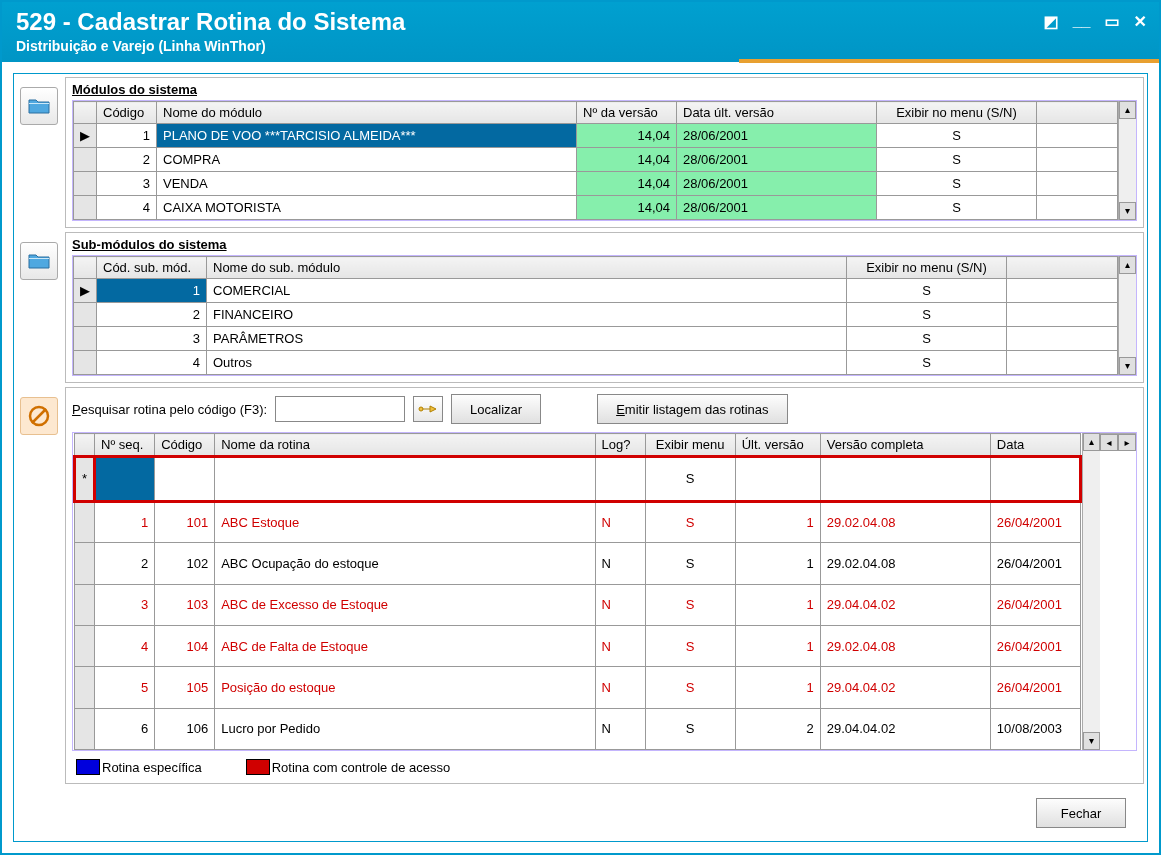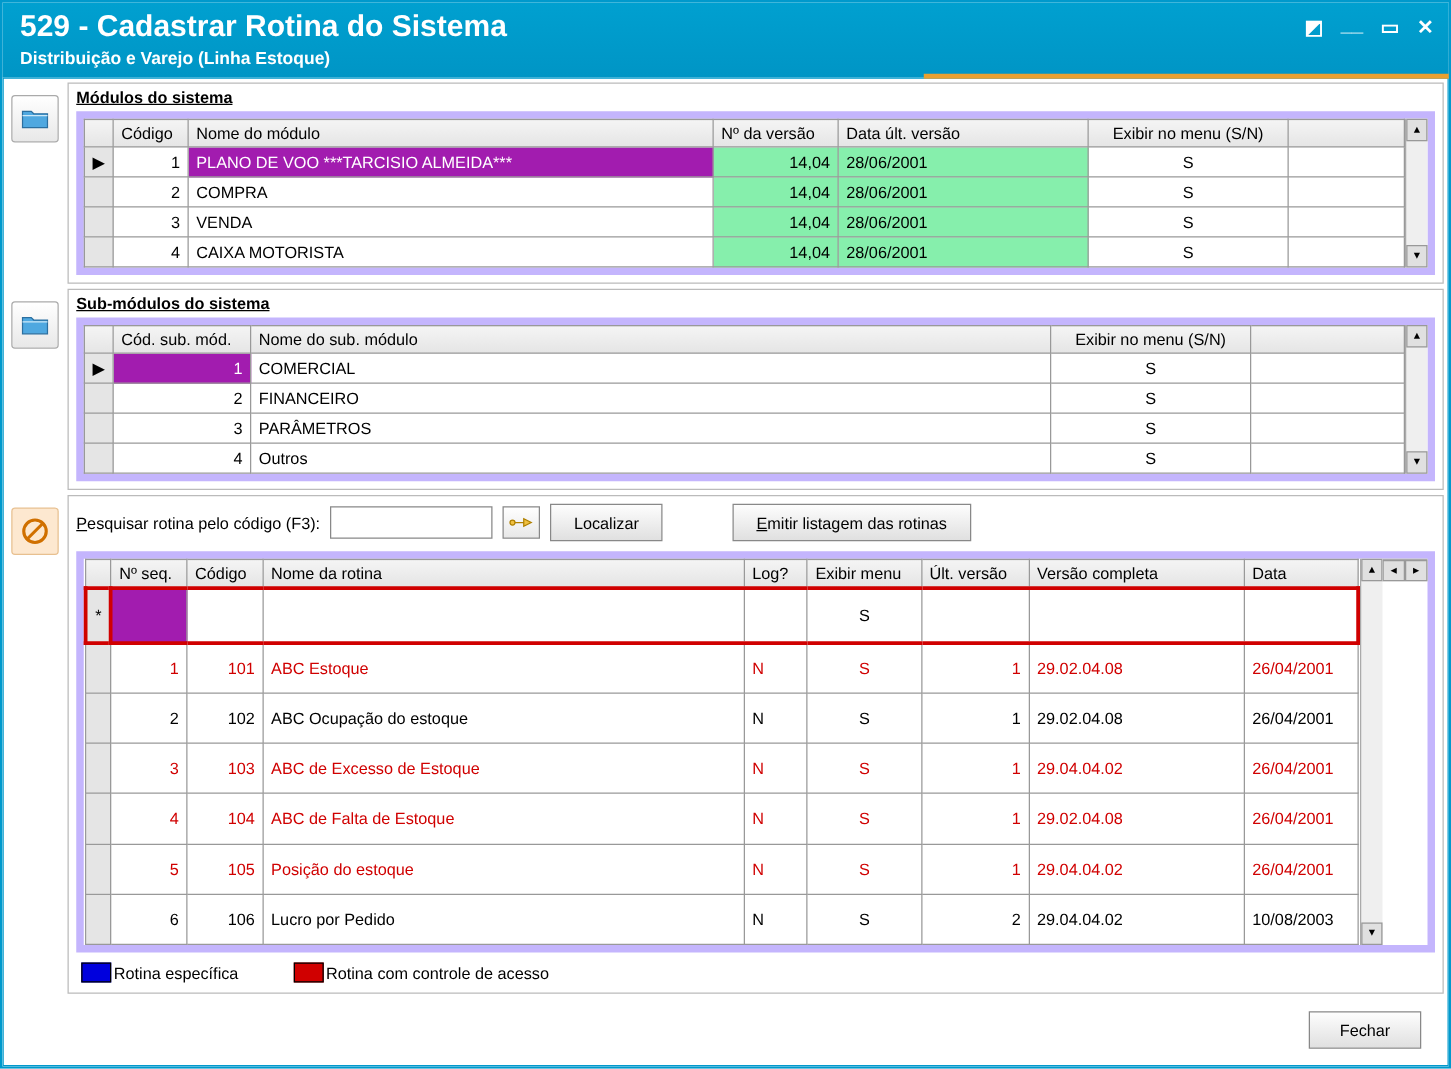--- a/index.html
+++ b/index.html
@@ -4,35 +4,35 @@
 <style>
 *{box-sizing:border-box;margin:0;padding:0;font-family:Tahoma,Arial,sans-serif;font-size:13px}
 body{background:#fff}
 .window{width:1161px;height:855px;border:2px solid #0099cc;background:#fff;display:flex;flex-direction:column}
 .titlebar{background:linear-gradient(to bottom,#00a0d0,#0095c5);color:#fff;padding:6px 14px 8px;position:relative}
 .titlebar h1{font-size:24px;font-weight:bold}
 .titlebar .sub{font-size:14px;font-weight:bold;margin-top:2px}
 .tb-btns{position:absolute;right:12px;top:10px;display:flex;gap:14px}
 .tb-btns span{color:#fff;font-size:16px;cursor:pointer;font-weight:bold}
 .orange-strip{position:absolute;right:0;bottom:-1px;height:4px;width:420px;background:#e8a030}
-.body{flex:1;background:#fff;padding:3px;display:flex;flex-direction:column;gap:4px;border:1px solid #0099cc;margin:0}
+.body{flex:1;background:#fff;padding:3px;display:flex;flex-direction:column;gap:4px;border:1px solid #0099cc;margin:11px}
 .row{display:flex;gap:4px;align-items:stretch}
 .leftslot{width:44px;display:flex;align-items:flex-start;justify-content:center;padding-top:10px}
 .folder-btn{width:38px;height:38px;border:1px solid #aaa;border-radius:3px;background:linear-gradient(#fff,#e8e8e8);display:flex;align-items:center;justify-content:center;cursor:pointer}
 .nofetch-btn{width:38px;height:38px;border:1px solid #e8c090;border-radius:3px;background:#fde8d0;display:flex;align-items:center;justify-content:center;cursor:pointer}
 .panel{flex:1;border:1px solid #bbb;background:#fff;padding:2px 6px 6px;position:relative}
 .panel-title{font-size:15px;font-weight:bold;margin-bottom:3px}
-.grid-wrap{border:6px solid #c4b5fd;position:relative;display:flex}
+.grid-wrap{border:1px solid #c4b5fd;position:relative;display:flex}
 .grid{flex:1;border-collapse:collapse;width:100%}
 .grid th{background:linear-gradient(#f4f4f4,#e5e5e5);border:1px solid #999;padding:3px 6px;text-align:left;font-weight:normal;font-size:13px}
 .grid td{border:1px solid #999;padding:3px 6px;font-size:13px;height:24px}
 .grid td.num{text-align:right}
 .grid td.ctr{text-align:center}
 .rowmark{width:18px;background:#e5e5e5;border:1px solid #999;text-align:center;font-size:11px}
-.sel-blue{background:#a21caf;color:#fff}
+.sel-blue{background:#0369a1;color:#fff}
 .yellow{background:#86efac}
 .red-row td{color:#d00000}
 .scrollbar{width:18px;background:#efefef;border-left:1px solid #aaa;display:flex;flex-direction:column;justify-content:space-between}
 .scrollbar .arr{height:18px;background:#e0e0e0;border:1px solid #999;text-align:center;font-size:10px;line-height:16px;cursor:pointer}
 .toolbar{display:flex;align-items:center;gap:8px;padding:4px 0 8px}
 .input-search{width:130px;height:26px;border:1px solid #888;padding:2px 4px}
 .hand-btn{width:30px;height:26px;border:1px solid #888;background:linear-gradient(#fff,#e8e8e8);display:flex;align-items:center;justify-content:center;cursor:pointer}
 .btn{height:30px;padding:0 18px;border:1px solid #888;background:linear-gradient(#fdfdfd,#e0e0e0);cursor:pointer;font-size:13px}
 .new-row-box{border:3px solid #d00000;height:26px}
 .new-row-box td{border-top:none;border-bottom:none}
@@ -43,21 +43,21 @@
 .footer{display:flex;justify-content:flex-end;padding:10px 18px}
 svg{display:block}
 </style>
 </head>
 <body>
 
 <div class="window">
 
   <div class="titlebar">
     <h1>529 - Cadastrar Rotina do Sistema</h1>
-    <div class="sub">Distribuição e Varejo (Linha Estoque)</div>
+    <div class="sub">Distribuição e Varejo (Linha WinThor)</div>
     <div class="tb-btns">
       <span>◩</span>
       <span>__</span>
       <span>▭</span>
       <span>✕</span>
     </div>
     <div class="orange-strip"></div>
   </div>
 
   <div class="body">
@@ -221,21 +221,21 @@
         <div class="grid-wrap" style="flex:1;flex-direction:row">
           <div style="display:flex;flex:1">
           <table class="grid">
             <thead>
                   <tr>
               <th class="rowmark"></th>
               <th style="width:60px">Nº seq.</th>
               <th style="width:60px">Código</th>
               <th style="width:380px">Nome da rotina</th>
               <th style="width:50px">Log?</th>
-              <th style="width:90px;">Exibir menu</th>
+              <th style="width:90px;text-align:center">Exibir menu</th>
               <th style="width:85px">Últ. versão</th>
               <th style="width:170px">Versão completa</th>
               <th style="width:90px">Data</th>
             </tr>
                 </thead>
             <tbody id="rotinas-body">
               <tr class="new-row-box">
                 <td class="rowmark" style="border:1px solid #999">*</td>
                 <td class="sel-blue" style="border:3px solid #d00000;border-right:none"></td>
                 <td style="border-top:3px solid #d00000;border-bottom:3px solid #d00000"></td>

